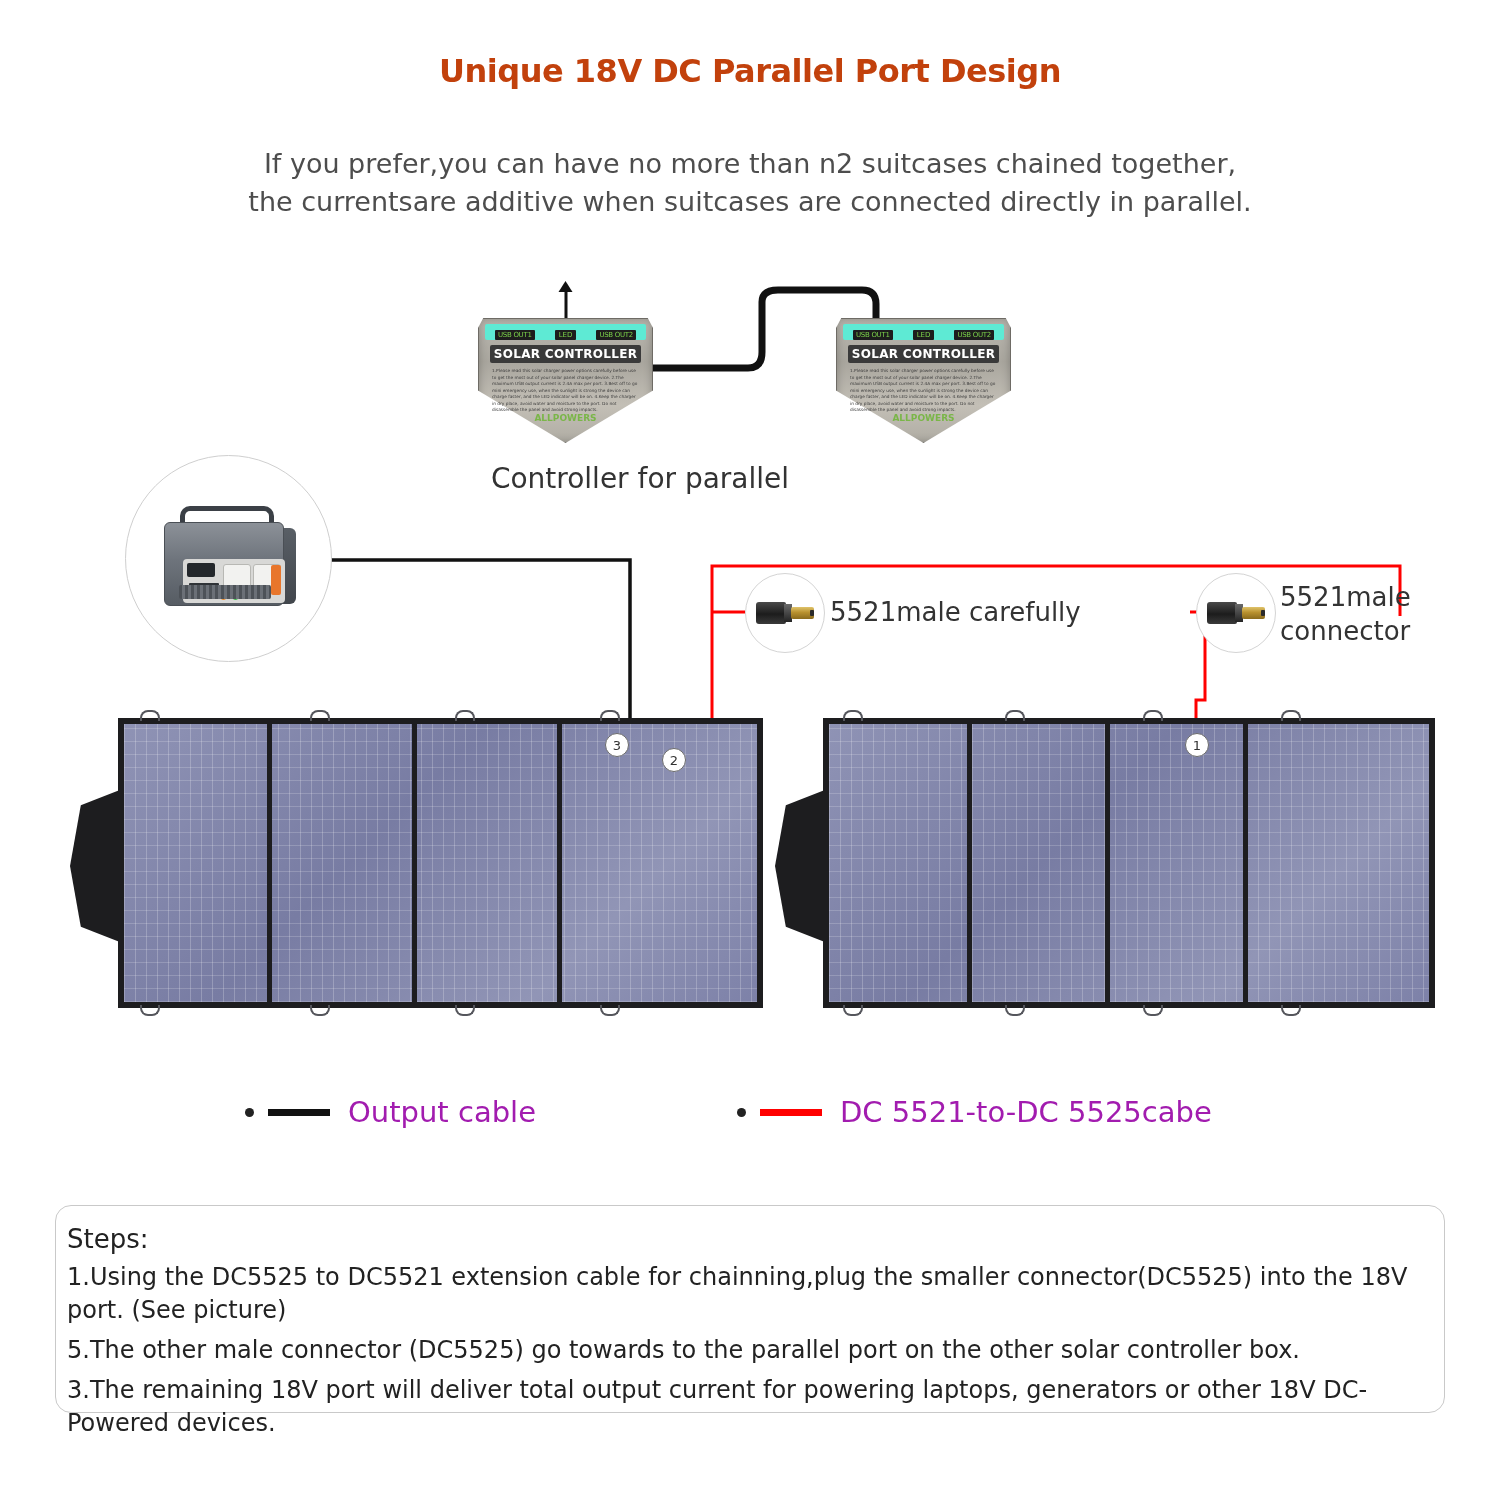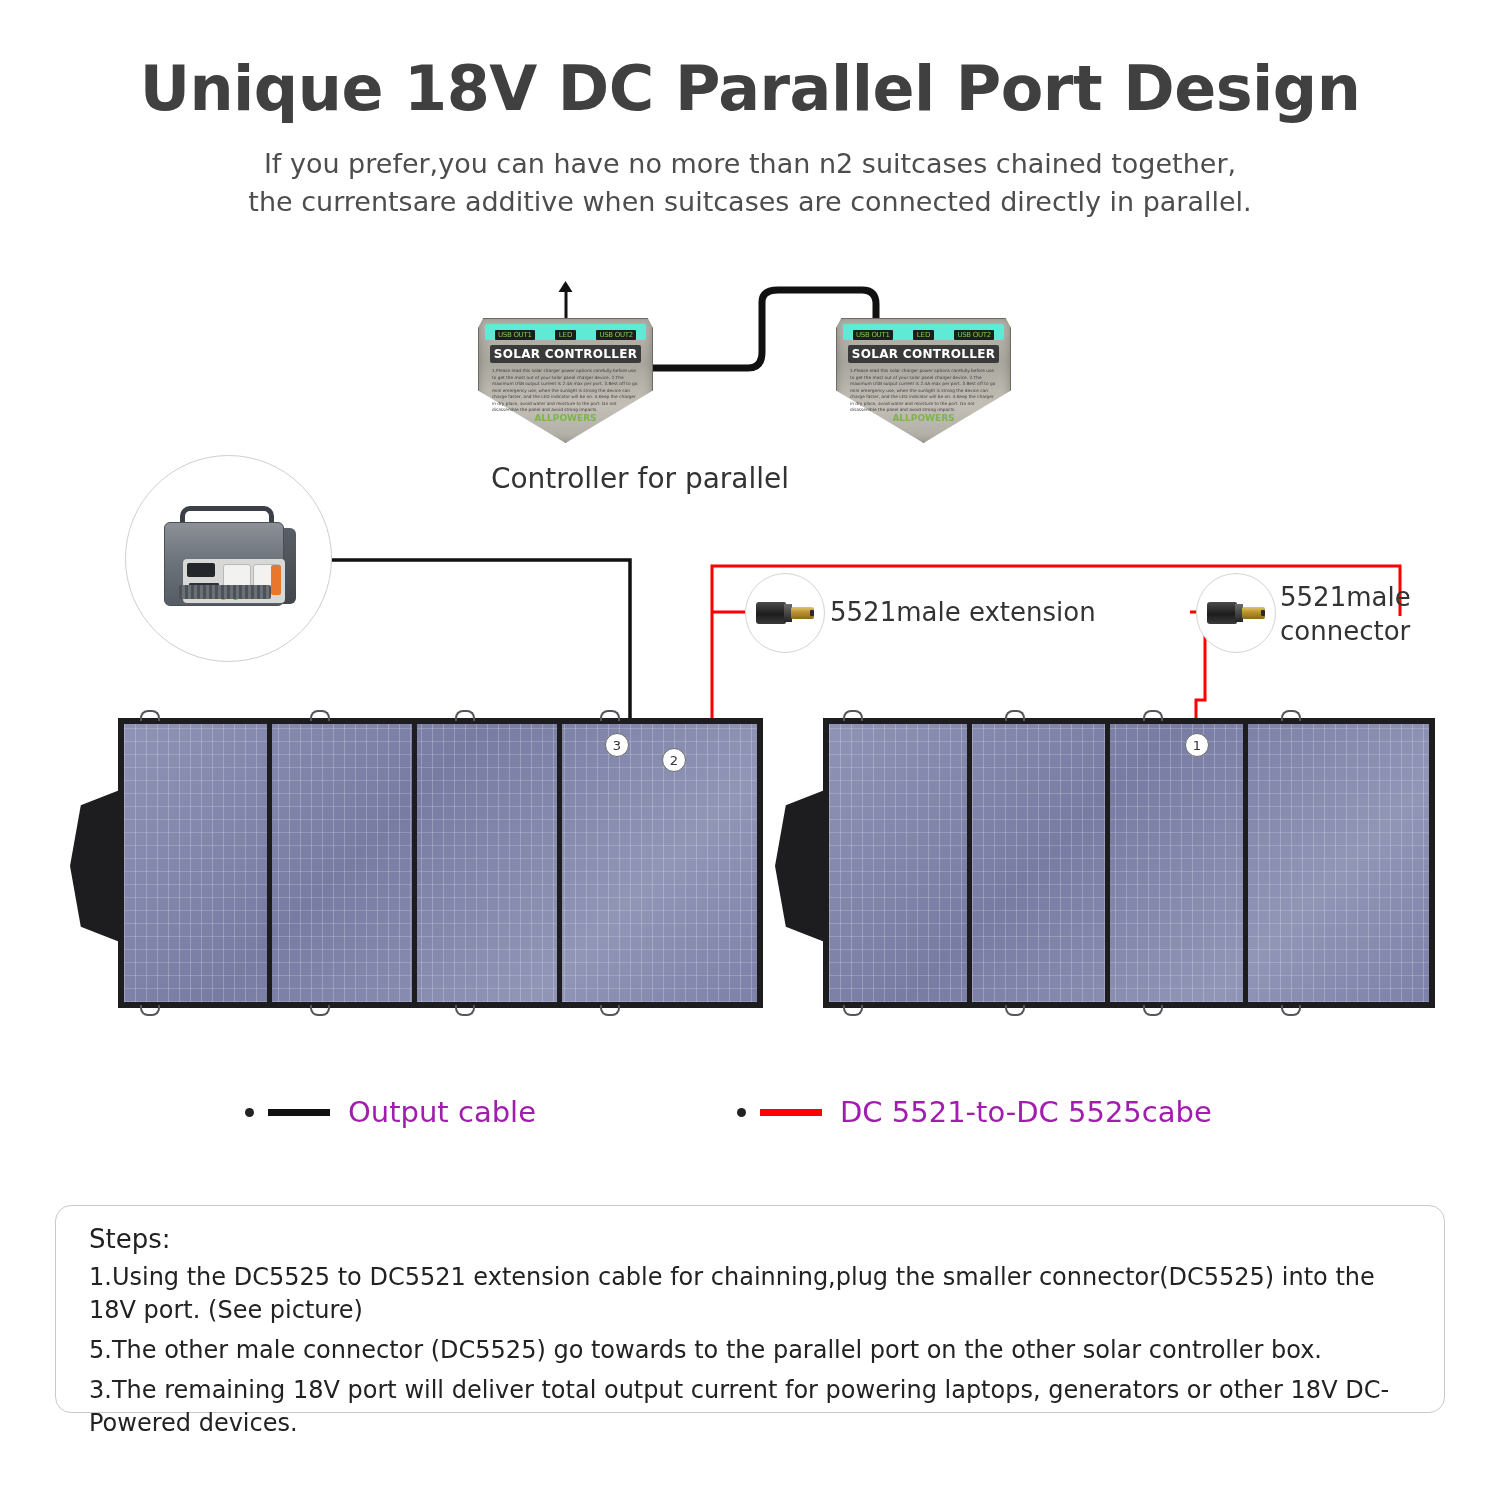--- a/index.html
+++ b/index.html
@@ -17,22 +17,22 @@
 
   
   .title {
     position: absolute;
     top: 52px;
     left: 0;
     width: 1500px;
     text-align: center;
     font-family: "DejaVu Sans", sans-serif;
     font-weight: bold;
-    font-size: 62px;
-    color: #404040;
+    font-size: 32px;
+    color: #c2410c;
     letter-spacing: -0.5px;
   }
   .subtitle {
     position: absolute;
     top: 145px;
     left: 0;
     width: 1500px;
     text-align: center;
     font-size: 27px;
     line-height: 38px;
@@ -348,21 +348,21 @@
   
   .steps-box {
     position: absolute;
     left: 55px;
     top: 1205px;
     width: 1390px;
     height: 208px;
     border: 1.5px solid #c9c9c9;
     border-radius: 16px;
     box-sizing: border-box;
-    padding: 18px 33px;
+    padding: 18px 11px;
   }
   .steps-title {
     font-size: 26px;
     color: #222;
     margin-bottom: 6px;
   }
   .step-p {
     font-size: 24px;
     line-height: 33px;
     color: #222;
@@ -445,21 +445,21 @@
   </div>
 </div>
 
 <div class="conn-circle" style="left:745px; top:573px;">
   <div class="plug">
     <div class="plug-barrel"></div>
     <div class="plug-collar"></div>
     <div class="plug-tip"></div>
   </div>
 </div>
-<div class="conn-label" style="left:830px; top:595px;">5521male extension</div>
+<div class="conn-label" style="left:830px; top:595px;">5521male carefully</div>
 
 <div class="conn-circle" style="left:1196px; top:573px;">
   <div class="plug">
     <div class="plug-barrel"></div>
     <div class="plug-collar"></div>
     <div class="plug-tip"></div>
   </div>
 </div>
 <div class="conn-label" style="left:1280px; top:580px; width:150px;">
   <div>5521male</div>

